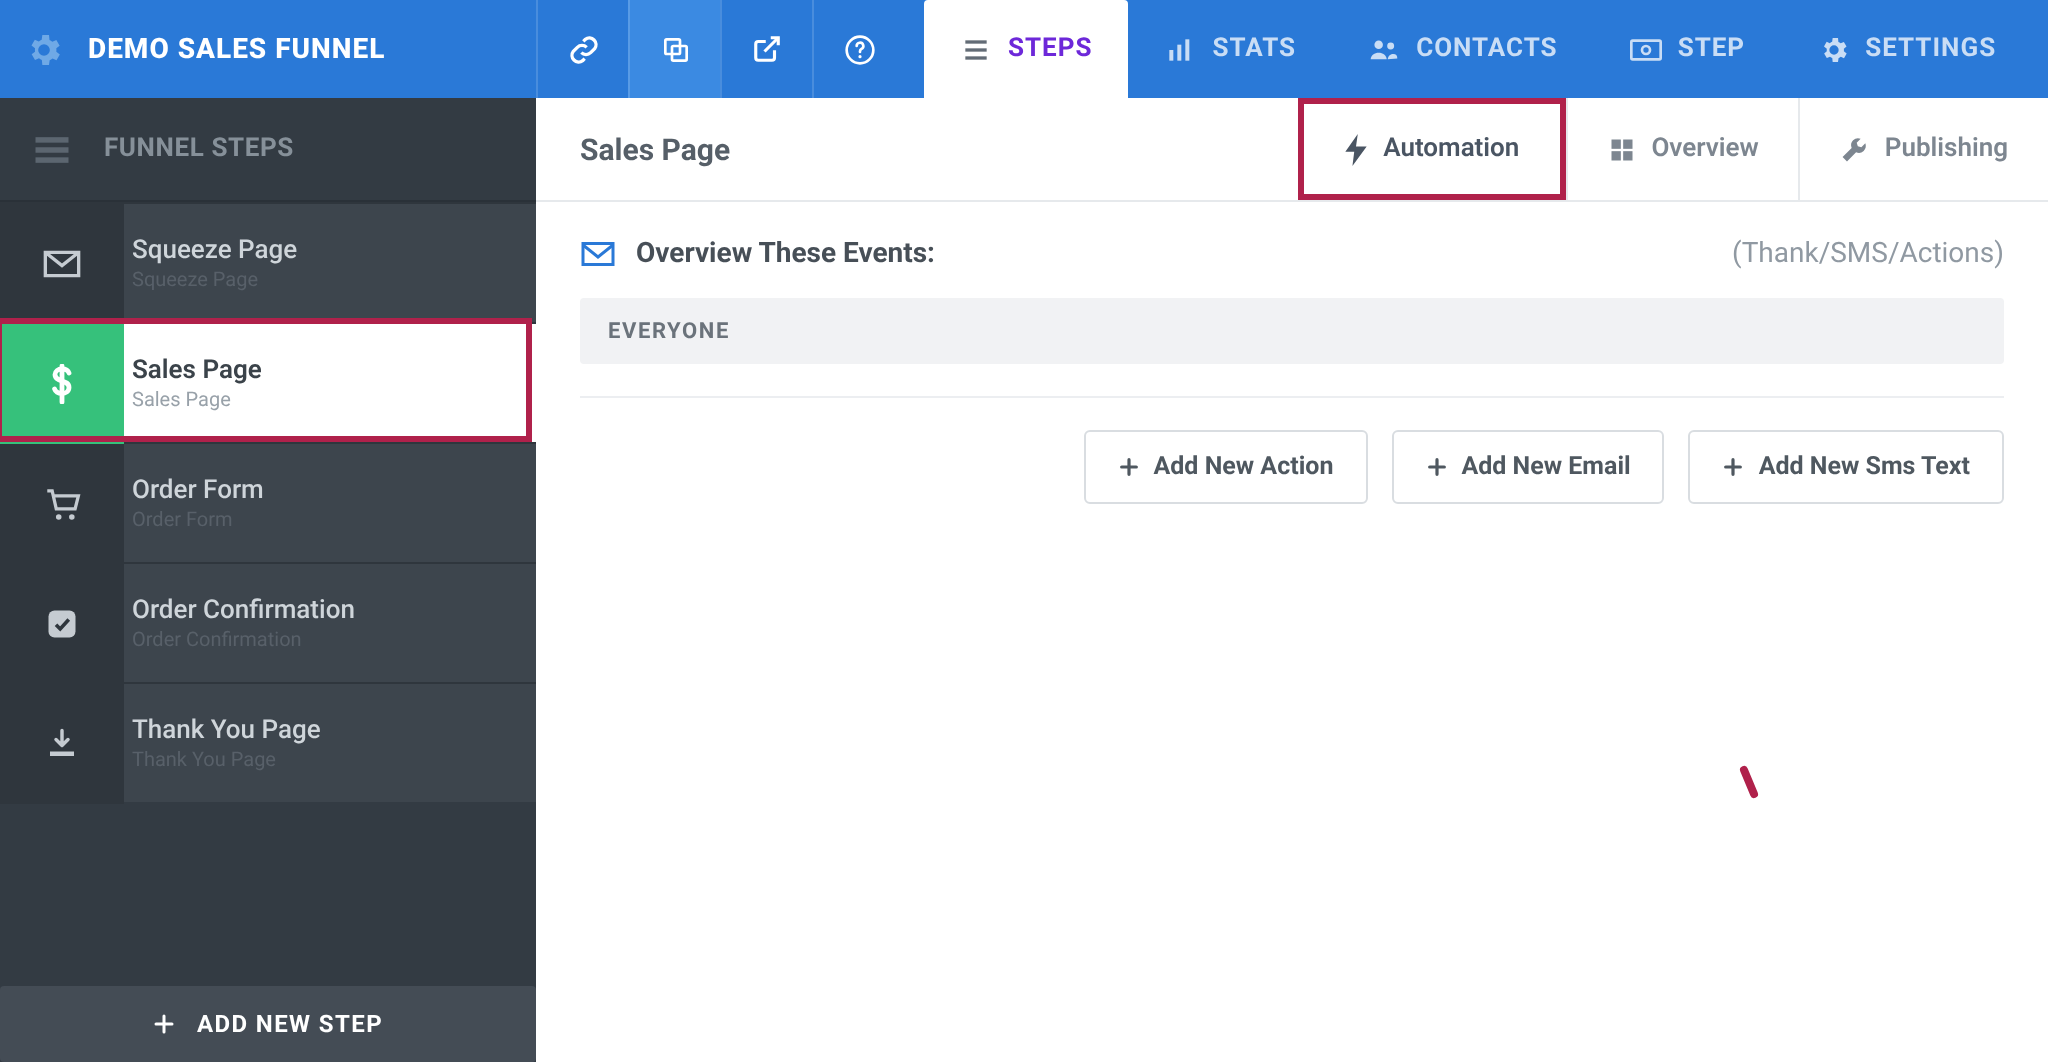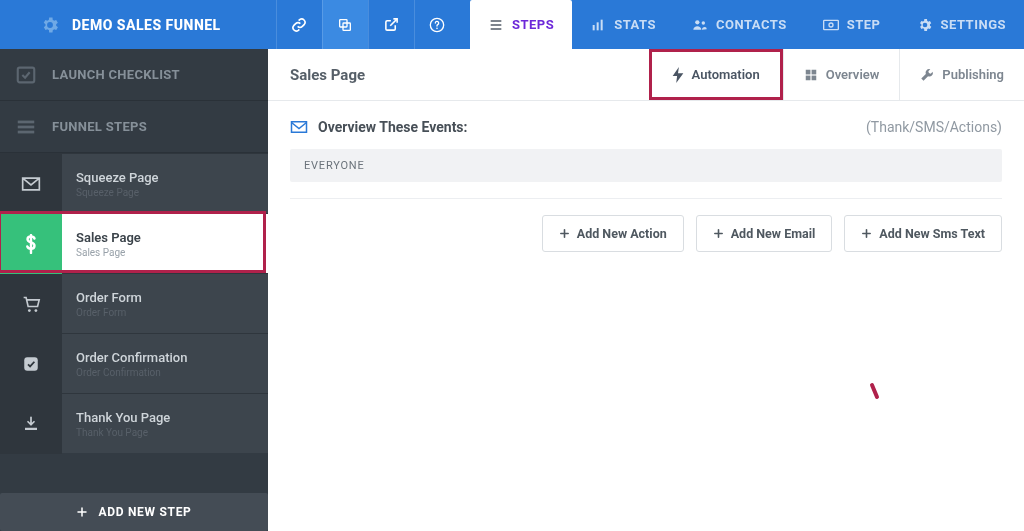--- a/index.html
+++ b/index.html
@@ -14,21 +14,20 @@
   
   .topbar {
     height: 49px;
     background: #2a79d7;
     display: flex;
     align-items: stretch;
     color: #fff;
     font-size: 13px;
     font-weight: 600;
     letter-spacing: .5px;
-    padding-left: 28px;
   }
   .topbar-left {
     width: 268px;
     display: flex;
     align-items: center;
     padding-left: 12px;
     gap: 12px;
   }
   .topbar-title {
     font-weight: 800;
@@ -114,21 +113,21 @@
   .step-icon{
     width:62px;
     height:60px;
     background:#2f363d;
     display:flex;
     align-items:center;
     justify-content:center;
     color:#c5cbd1;
     font-size:16px;
   }
-  .step-text{padding-left:14px;}
+  .step-text{padding-left:4px;}
   .step-title{color:#cfd5da;font-size:13px;font-weight:500;}
   .step-sub{color:#586069;font-size:10px;margin-top:2px;}
   .step-item.active{
     background:#fff;
   }
   .step-item.active .step-icon{background:#36c17b;color:#fff;}
   .step-item.active .step-title{color:#3b434a;font-weight:600;}
   .step-item.active .step-sub{color:#98a1a9;}
   .active-highlight{
     position:absolute;
@@ -190,21 +189,21 @@
     color:#474f57;
     font-weight:700;
     font-size:14px;
   }
   .trig-row .tlabel{display:flex;align-items:center;gap:10px;}
   .trig-row .tright{color:#9099a2;font-weight:400;}
   .group-bar{
     margin:4px 22px 0;
     background:#f1f2f4;
     color:#6b737b;
-    font-weight:400;
+    font-weight:700;
     font-size:11px;
     letter-spacing:.8px;
     padding:10px 14px;
     border-radius:2px;
   }
   .divider{margin:16px 22px;border-top:1px solid #eceef1;}
   .action-row{
     display:flex;
     justify-content:flex-end;
     gap:12px;
@@ -324,29 +323,20 @@
       <span>SETTINGS</span>
     </div>
   </div>
 </div>
 
 <div class="appbody">
 
   <div class="sidebar">
     <div class="side-section">
       <span class="sicon">
-        <svg width="22" height="22" viewBox="0 0 24 24" fill="none" stroke="currentColor" stroke-width="2.3">
-            <rect x="3" y="4" width="18" height="16" rx="2"></rect>
-            <path d="m8 12 3 3 5-6"></path>
-          </svg>
-      </span>
-      <span>LAUNCH CHECKLIST</span>
-    </div>
-    <div class="side-section">
-      <span class="sicon">
         <svg width="22" height="22" viewBox="0 0 24 24" fill="currentColor">
             <rect x="3" y="5" width="18" height="3"></rect>
             <rect x="3" y="10.5" width="18" height="3"></rect>
             <rect x="3" y="16" width="18" height="3"></rect>
           </svg>
       </span>
       <span>FUNNEL STEPS</span>
     </div>
 
     <div class="steplist">

